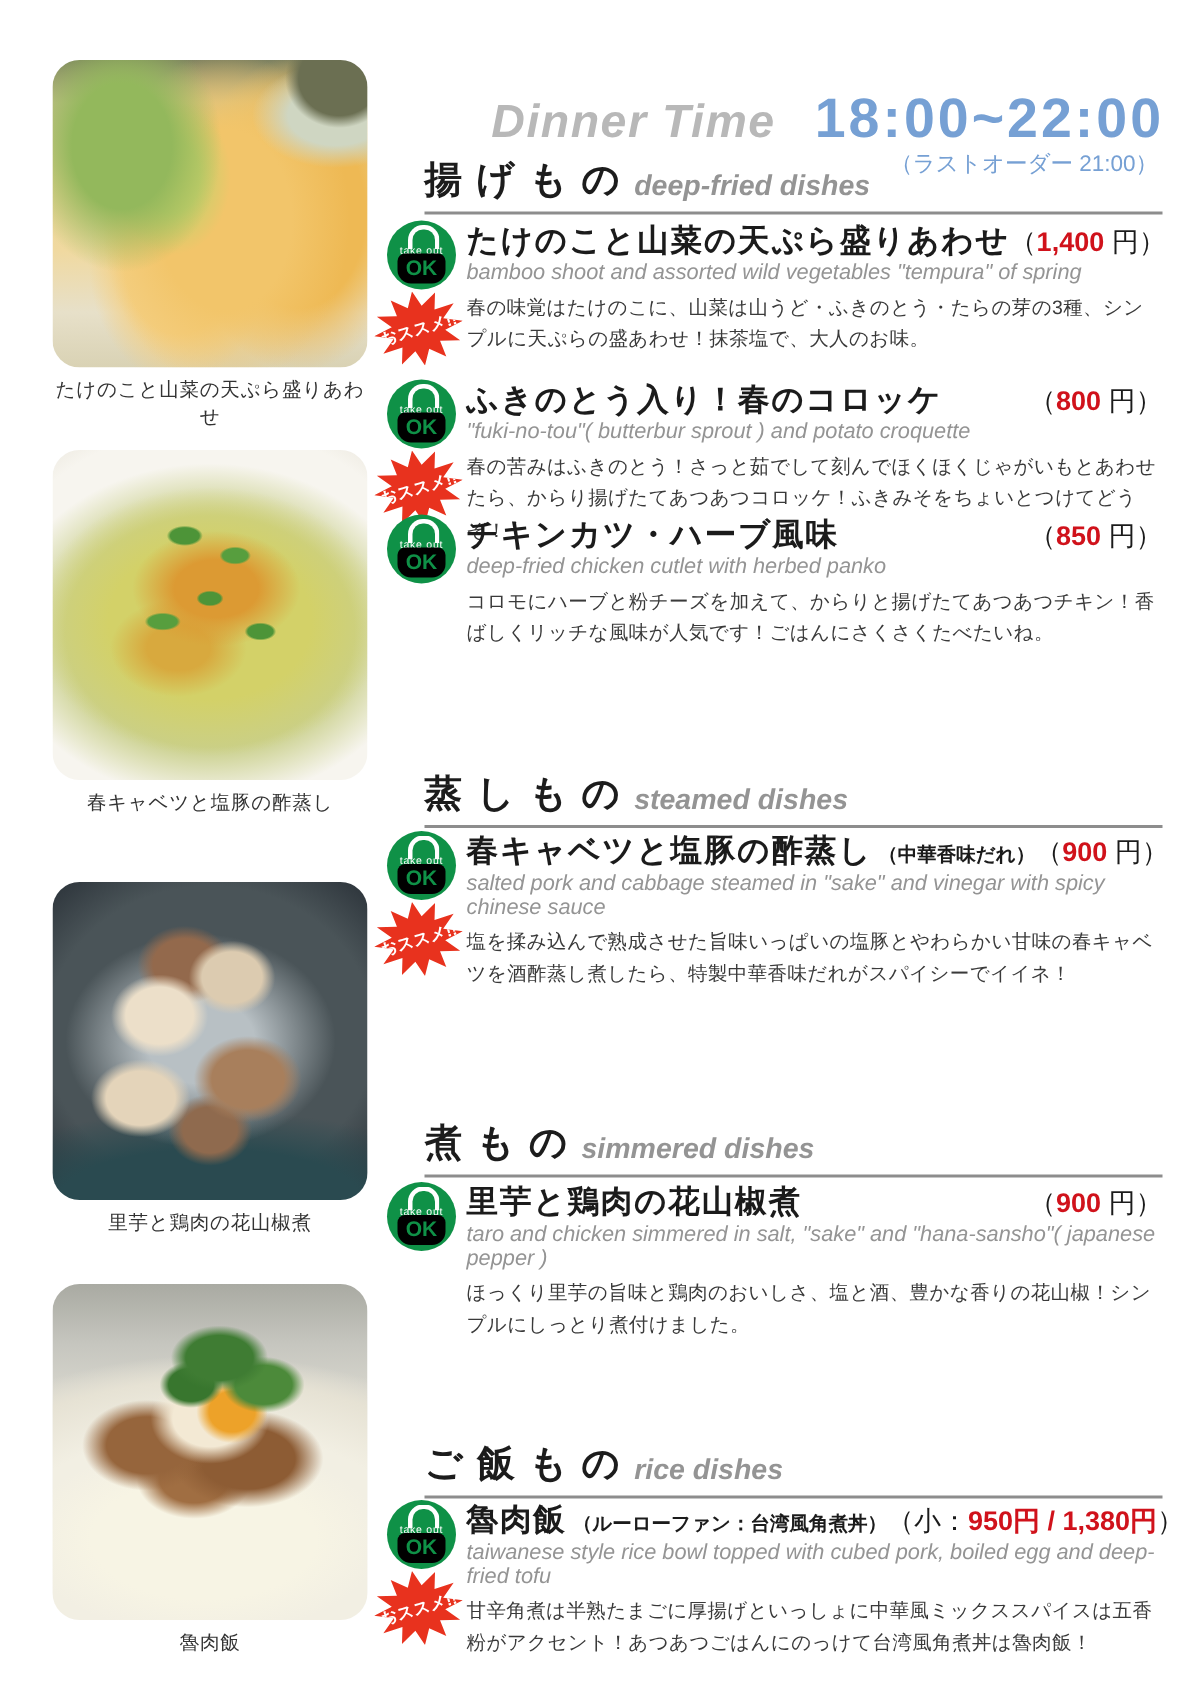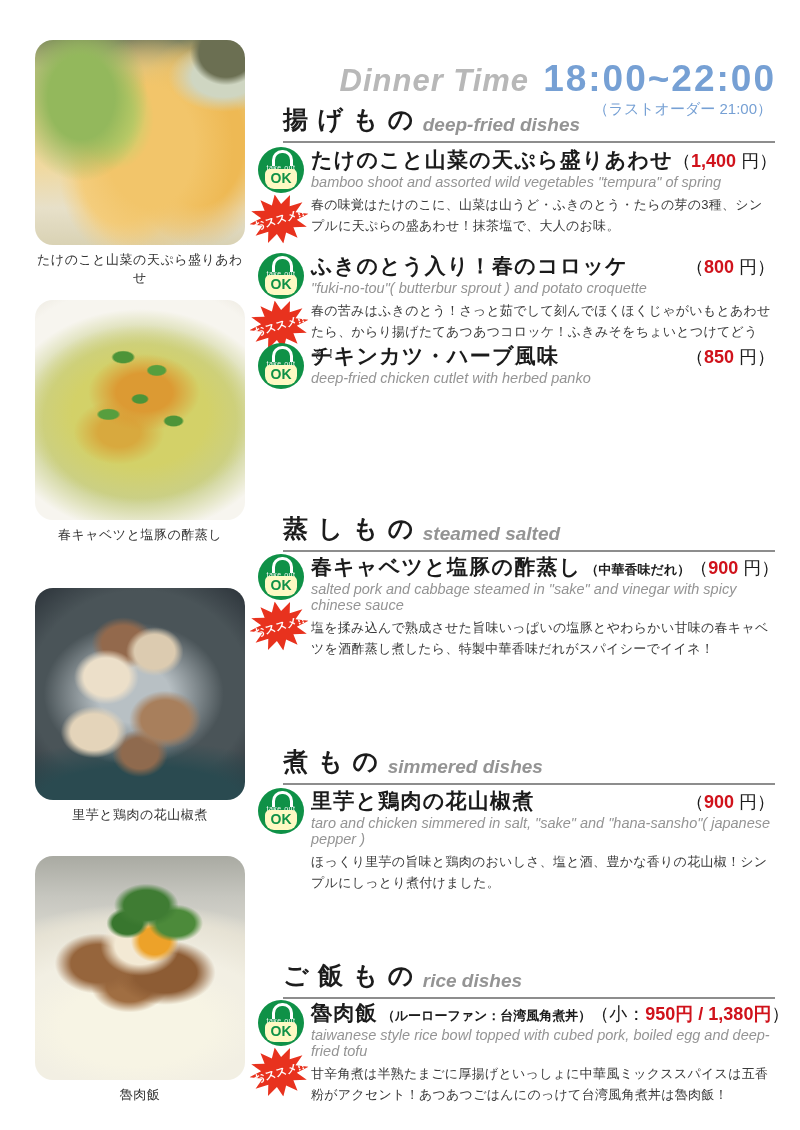--- a/index.html
+++ b/index.html
@@ -1,21 +1,21 @@
 <!DOCTYPE html>
 <html style="--price-red: #d0121b; --badge-red: #e8321e; --takeout-green: #0f9147; --time-blue: #76a0d4; --title-gray: #b8b8b8; --en-gray: #949494;"><head>
 <meta charset="utf-8">
 <style>
   html,body{margin:0;padding:0;background:#fff;}
   .page{position:relative;width:800px;height:1130px;background:#ffffff;overflow:hidden;
         font-family:"Liberation Sans","DejaVu Sans",sans-serif;color:#222;}
 
   
   .header{position:absolute;top:14px;right:24px;text-align:right;}
-  .hrow{display:flex;align-items:baseline;gap:14px;justify-content:space-between;}
+  .hrow{display:flex;align-items:baseline;gap:26px;justify-content:space-between;}
   .htitle{color:var(--title-gray,#b8b8b8);font-size:31px;font-weight:bold;font-style:italic;letter-spacing:1px;}
   .htime{color:var(--time-blue,#76a0d4);font-size:37px;font-weight:bold;letter-spacing:2px;margin-top:44px;}
   .hlast{color:var(--time-blue,#76a0d4);font-size:15px;margin-top:0px;margin-right:4px;}
 
   
   .left-col{position:absolute;left:35px;top:0;width:210px;height:100%;}
   .fig{position:absolute;left:0;width:210px;}
   .ph{width:210px;border-radius:18px;}
   .cap{font-size:13px;color:#333;text-align:center;margin-top:6px;letter-spacing:0.5px;}
 
@@ -82,21 +82,21 @@
   .ien{font-style:italic;color:var(--en-gray,#8f8f8f);font-size:14.5px;margin-top:0px;}
   .idesc{font-size:13px;color:#3a3a3a;line-height:1.65;margin-top:4px;letter-spacing:0.02em;}
 
   
   .takeout{position:absolute;left:-25px;top:1px;width:46px;height:46px;border-radius:50%;
            background:var(--takeout-green,#0f9147);overflow:hidden;}
   .bag-handle{position:absolute;top:3px;left:14px;width:15px;height:13px;
               border:3px solid #fff;border-bottom:none;border-radius:10px 10px 0 0;}
   .takeout-txt{position:absolute;top:17px;left:0;width:100%;text-align:center;
                font-size:7px;color:#fff;letter-spacing:0.5px;}
-  .bag-body{position:absolute;bottom:4px;left:7px;width:32px;height:20px;background:#fef9c3;
+  .bag-body{position:absolute;bottom:4px;left:7px;width:32px;height:20px;background:#000000;
             border-radius:5px 5px 9px 9px;text-align:center;
             font-size:14px;font-weight:bold;color:var(--takeout-green,#0f9147);line-height:19px;}
 
   
   .rec{position:absolute;left:-34px;top:48px;width:60px;height:50px;
        background:var(--badge-red,#e8321e);transform:rotate(-10deg);
        display:flex;align-items:center;justify-content:center;
        clip-path:polygon(100% 50%,79% 57.8%,93.3% 75%,71.2% 71.2%,75% 93.3%,57.8% 79%,50% 100%,42.2% 79%,25% 93.3%,28.8% 71.2%,6.7% 75%,21% 57.8%,0% 50%,21% 42.2%,6.7% 25%,28.8% 28.8%,25% 6.7%,42.2% 21%,50% 0%,57.8% 21%,75% 6.7%,71.2% 28.8%,93.3% 25%,79% 42.2%);}
   .rec-txt{color:#fff;font-size:11px;font-weight:bold;transform:rotate(-6deg);}
 </style>
@@ -179,26 +179,27 @@
       <div class="takeout">
         <span class="bag-handle"></span>
         <span class="takeout-txt">take out</span>
         <span class="bag-body">OK</span>
       </div>
       <div class="trow">
         <span class="iname">チキンカツ・ハーブ風味</span>
         <span class="iprice"><span>（</span><span class="pv">850</span><span> 円）</span></span>
       </div>
       <div class="ien">deep-fried chicken cutlet with herbed panko</div>
+      <div class="idesc">コロモにハーブと粉チーズを加えて、からりと揚げたてあつあつチキン！香ばしくリッチな風味が人気です！ごはんにさくさくたべたいね。</div>
     </div>
 
     <div class="sec" style="top:512px">
       <div class="shead">
         <span class="sja">蒸しもの</span>
-        <span class="sen">steamed salted</span>
+        <span class="sen">steamed dishes</span>
       </div>
     </div>
 
     <div class="item" style="top:553px">
       <div class="takeout">
         <span class="bag-handle"></span>
         <span class="takeout-txt">take out</span>
         <span class="bag-body">OK</span>
       </div>
       <div class="rec">

